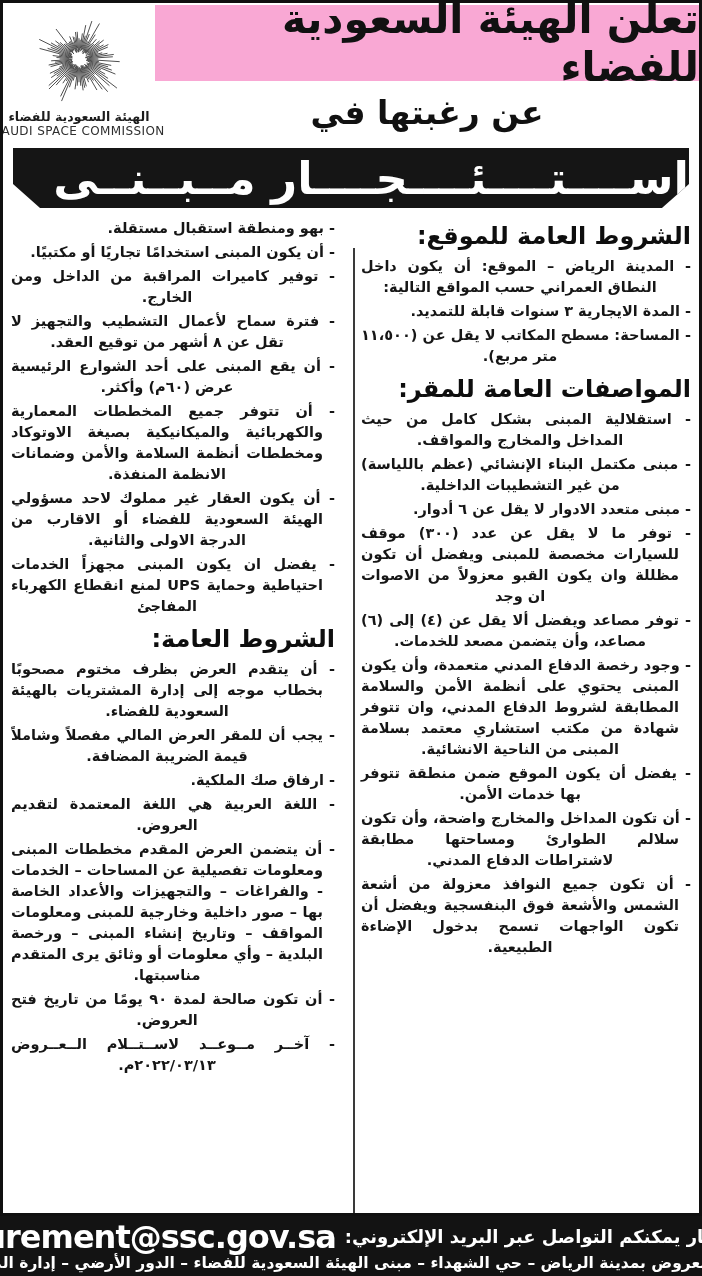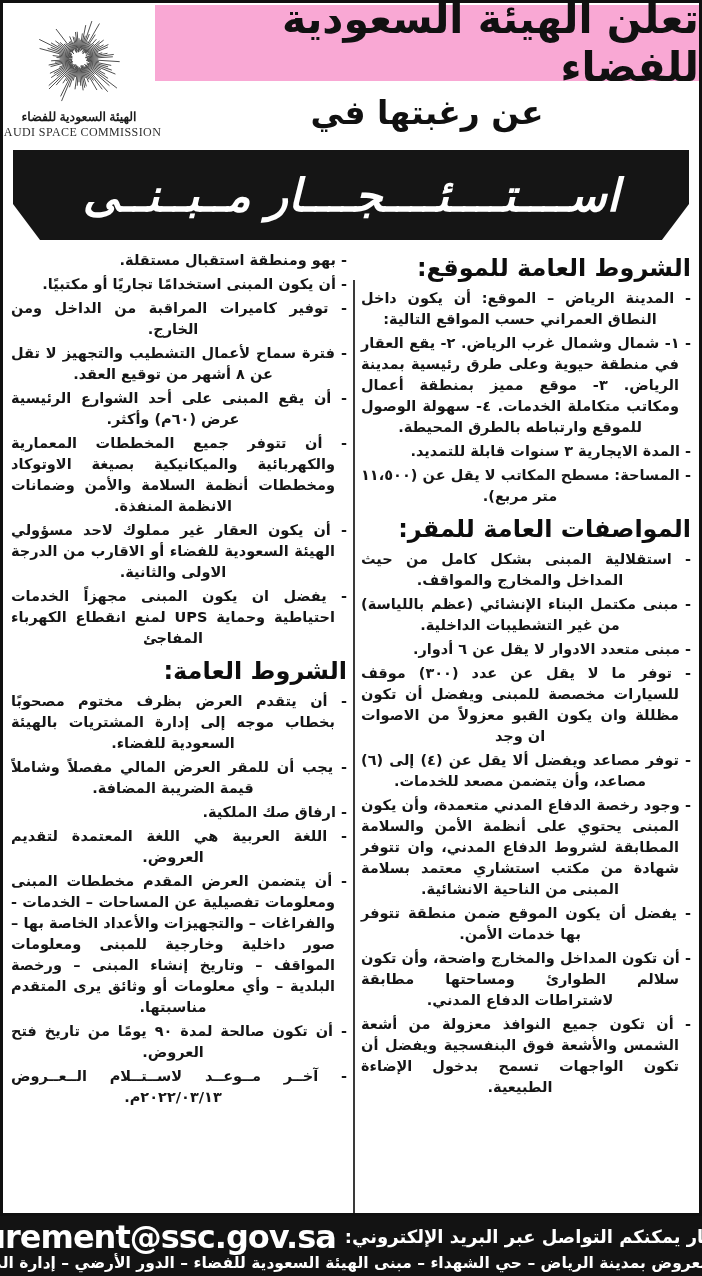--- a/index.html
+++ b/index.html
@@ -18,21 +18,21 @@
     border:3px solid #101010;
     display:flex; flex-direction:column;
     background:#fff;
     overflow:hidden;
   }
   
   .header { display:flex; direction:ltr; align-items:flex-start; }
   .logo-block {
     width:152px; flex:0 0 152px;
     padding-top:8px;
-    display:flex; flex-direction:column; align-items:center;font-family:Liberation Serif, serif;
+    display:flex; flex-direction:column; align-items:center;
   }
   .logo-burst { width:96px; height:96px; }
   .logo-ar { font-size:12.5px; font-weight:bold; color:#1c1c1c; margin-top:2px; white-space:nowrap; }
   .logo-en { font-size:12px; color:#2e2e2e; letter-spacing:0.4px; white-space:nowrap; }
   .header-right { flex:1; display:flex; flex-direction:column; }
   .title-banner {
     background:#f9a8d4;
     margin:2px 0 0 0;
     height:76px;
     display:flex; align-items:center; justify-content:center;
@@ -41,40 +41,39 @@
   }
   .subtitle {
     margin-top:12px;
     text-align:center;
     font-size:33px; font-weight:bold; color:#111;
     direction:rtl;
   }
   
   .black-banner {
     margin:10px 10px 6px 10px;
-    height:90px;
+    height:60px;
     background:#151515;
     color:#ffffff;
-    display:flex; align-items:center; justify-content:center;
+    display:flex; align-items:center; justify-content:flex-start;
     font-size:45px; font-weight:bold;
     clip-path:polygon(0 0,100% 0,100% 60%,96% 100%,4% 100%,0 60%);
     white-space:nowrap;
     overflow:hidden;
-    font-style:italic;
   }
   
   .columns {
     flex:1;
     display:flex; direction:rtl;
     padding:4px 8px 0 8px;
     overflow:hidden;
   }
   .col { overflow:hidden; }
   .col-right { flex:0 0 330px; padding-left:6px; }
-  .col-left  { flex:1; padding-right:6px; }
+  .col-left  { flex:1; padding-right:18px; }
   .divider { flex:0 0 2px; background:#3a3a3a; margin-top:30px; }
   .heading {
     font-size:24px; font-weight:bold; color:#0e0e0e;
     margin:4px 0 6px 0; text-align:right;
     letter-spacing:-0.5px;
   }
   .item {
     font-size:14.5px; line-height:21px; font-weight:bold; color:#161616;
     text-align:justify;
     padding-right:12px; text-indent:-12px;
@@ -214,21 +213,20 @@
       <span>اســــتــــئــــجــــار مــبــنــى</span>
     </div>
 
     <div class="columns">
 
       <div class="col col-right">
         <section class="tcol-section">
           <h2 class="heading">الشروط العامة للموقع:</h2>
           <div class="items">
               <div class="item" style="text-align-last: center;">- المدينة الرياض – الموقع: أن يكون داخل النطاق العمراني حسب المواقع التالية:</div>
-              <div class="item" style="text-align-last: center;">- ١- شمال وشمال غرب الرياض. ٢- يقع العقار في منطقة حيوية وعلى طرق رئيسية بمدينة الرياض. ٣- موقع مميز بمنطقة أعمال ومكاتب متكاملة الخدمات. ٤- سهولة الوصول للموقع وارتباطه بالطرق المحيطة.</div>
               <div class="item">- المدة الايجارية ٣ سنوات قابلة للتمديد.</div>
               <div class="item" style="text-align-last: center;">- المساحة: مسطح المكاتب لا يقل عن (١١،٥٠٠ متر مربع).</div>
             </div>
         </section>
         <section class="tcol-section">
           <h2 class="heading">المواصفات العامة للمقر:</h2>
           <div class="items">
               <div class="item" style="text-align-last: center;">- استقلالية المبنى بشكل كامل من حيث المداخل والمخارج والمواقف.</div>
               <div class="item" style="text-align-last: center;">- مبنى مكتمل البناء الإنشائي (عظم باللياسة) من غير التشطيبات الداخلية.</div>
               <div class="item">- مبنى متعدد الادوار لا يقل عن ٦ أدوار.</div>

